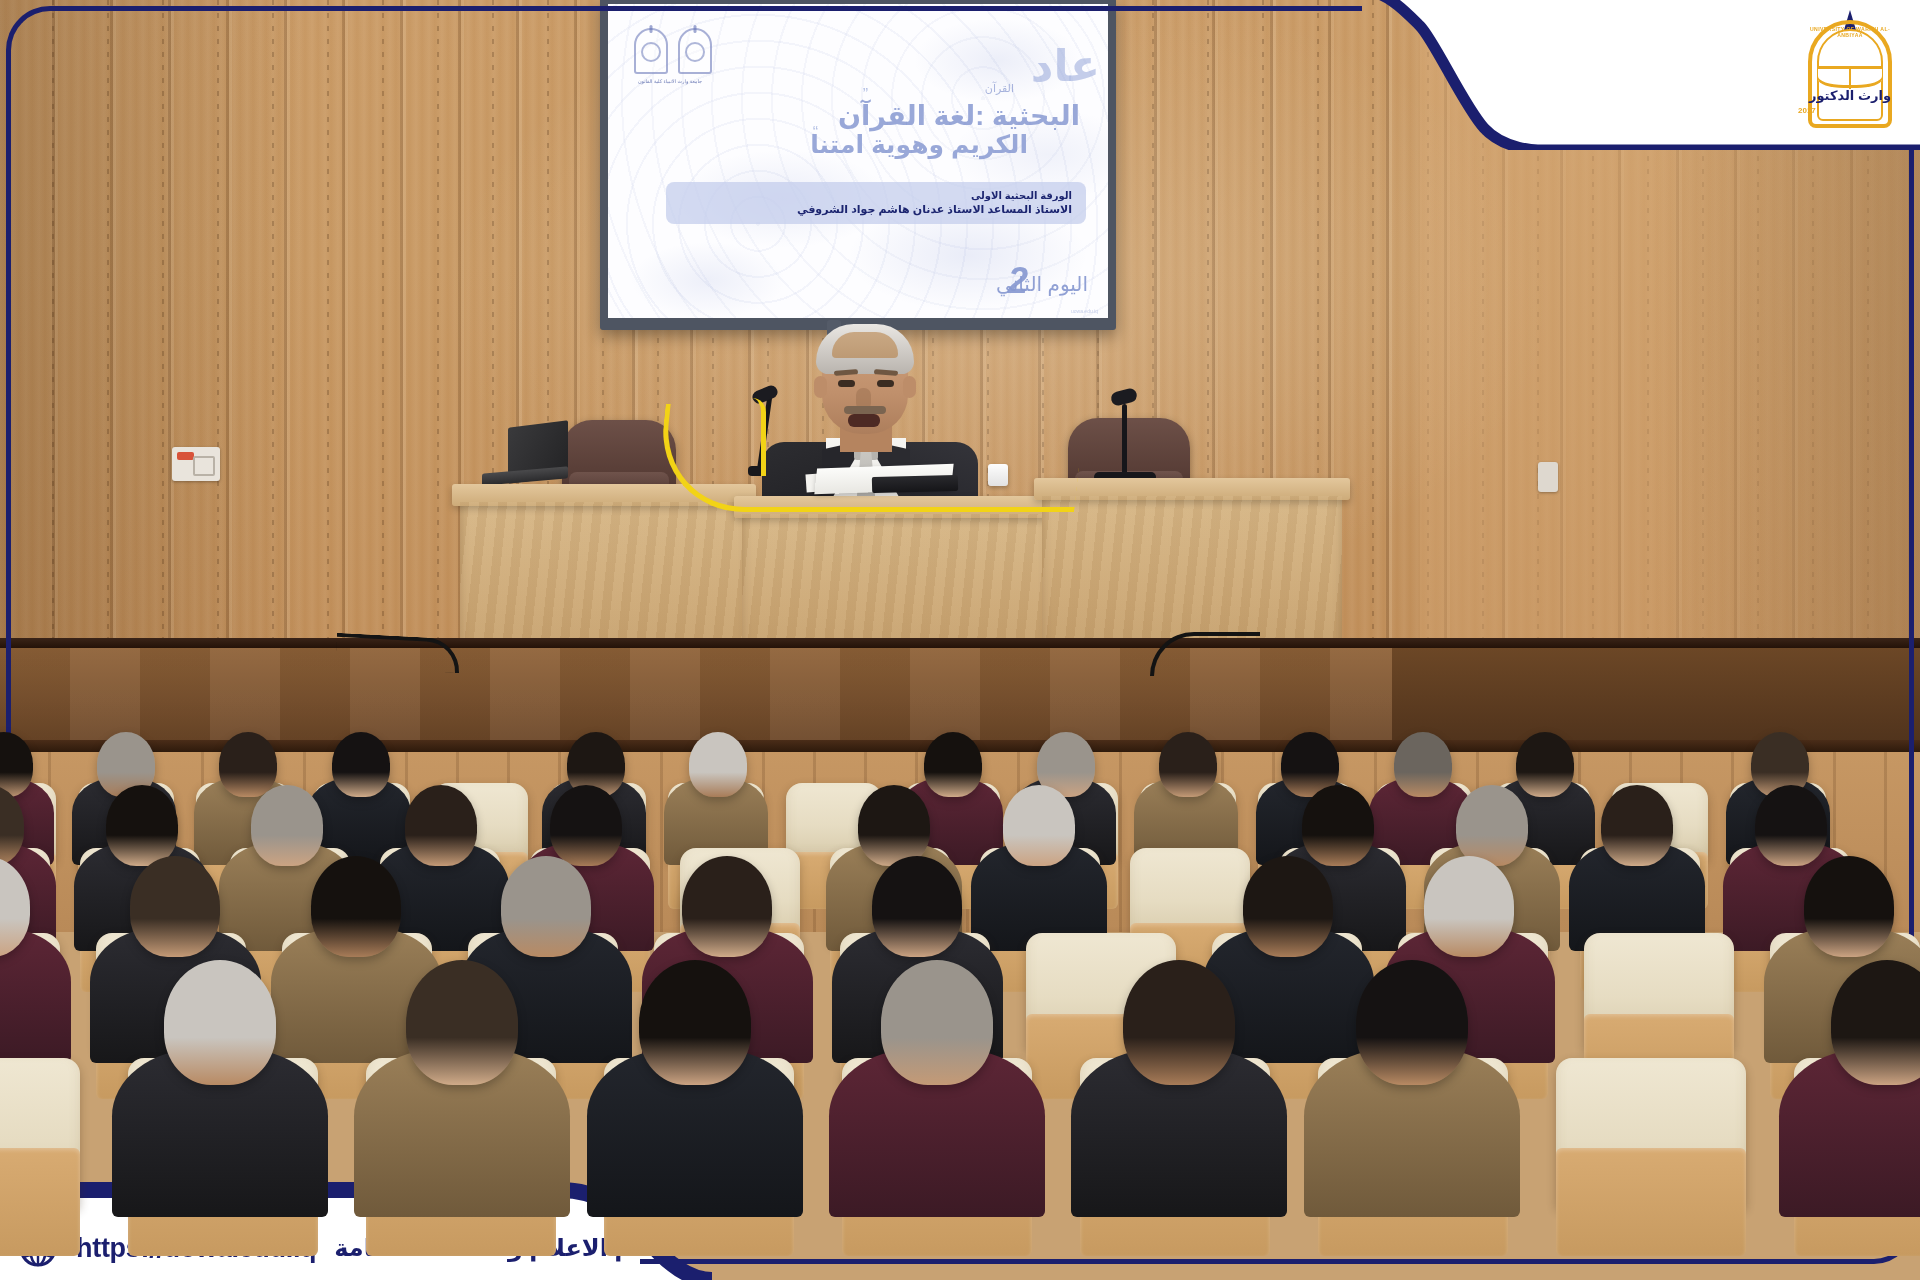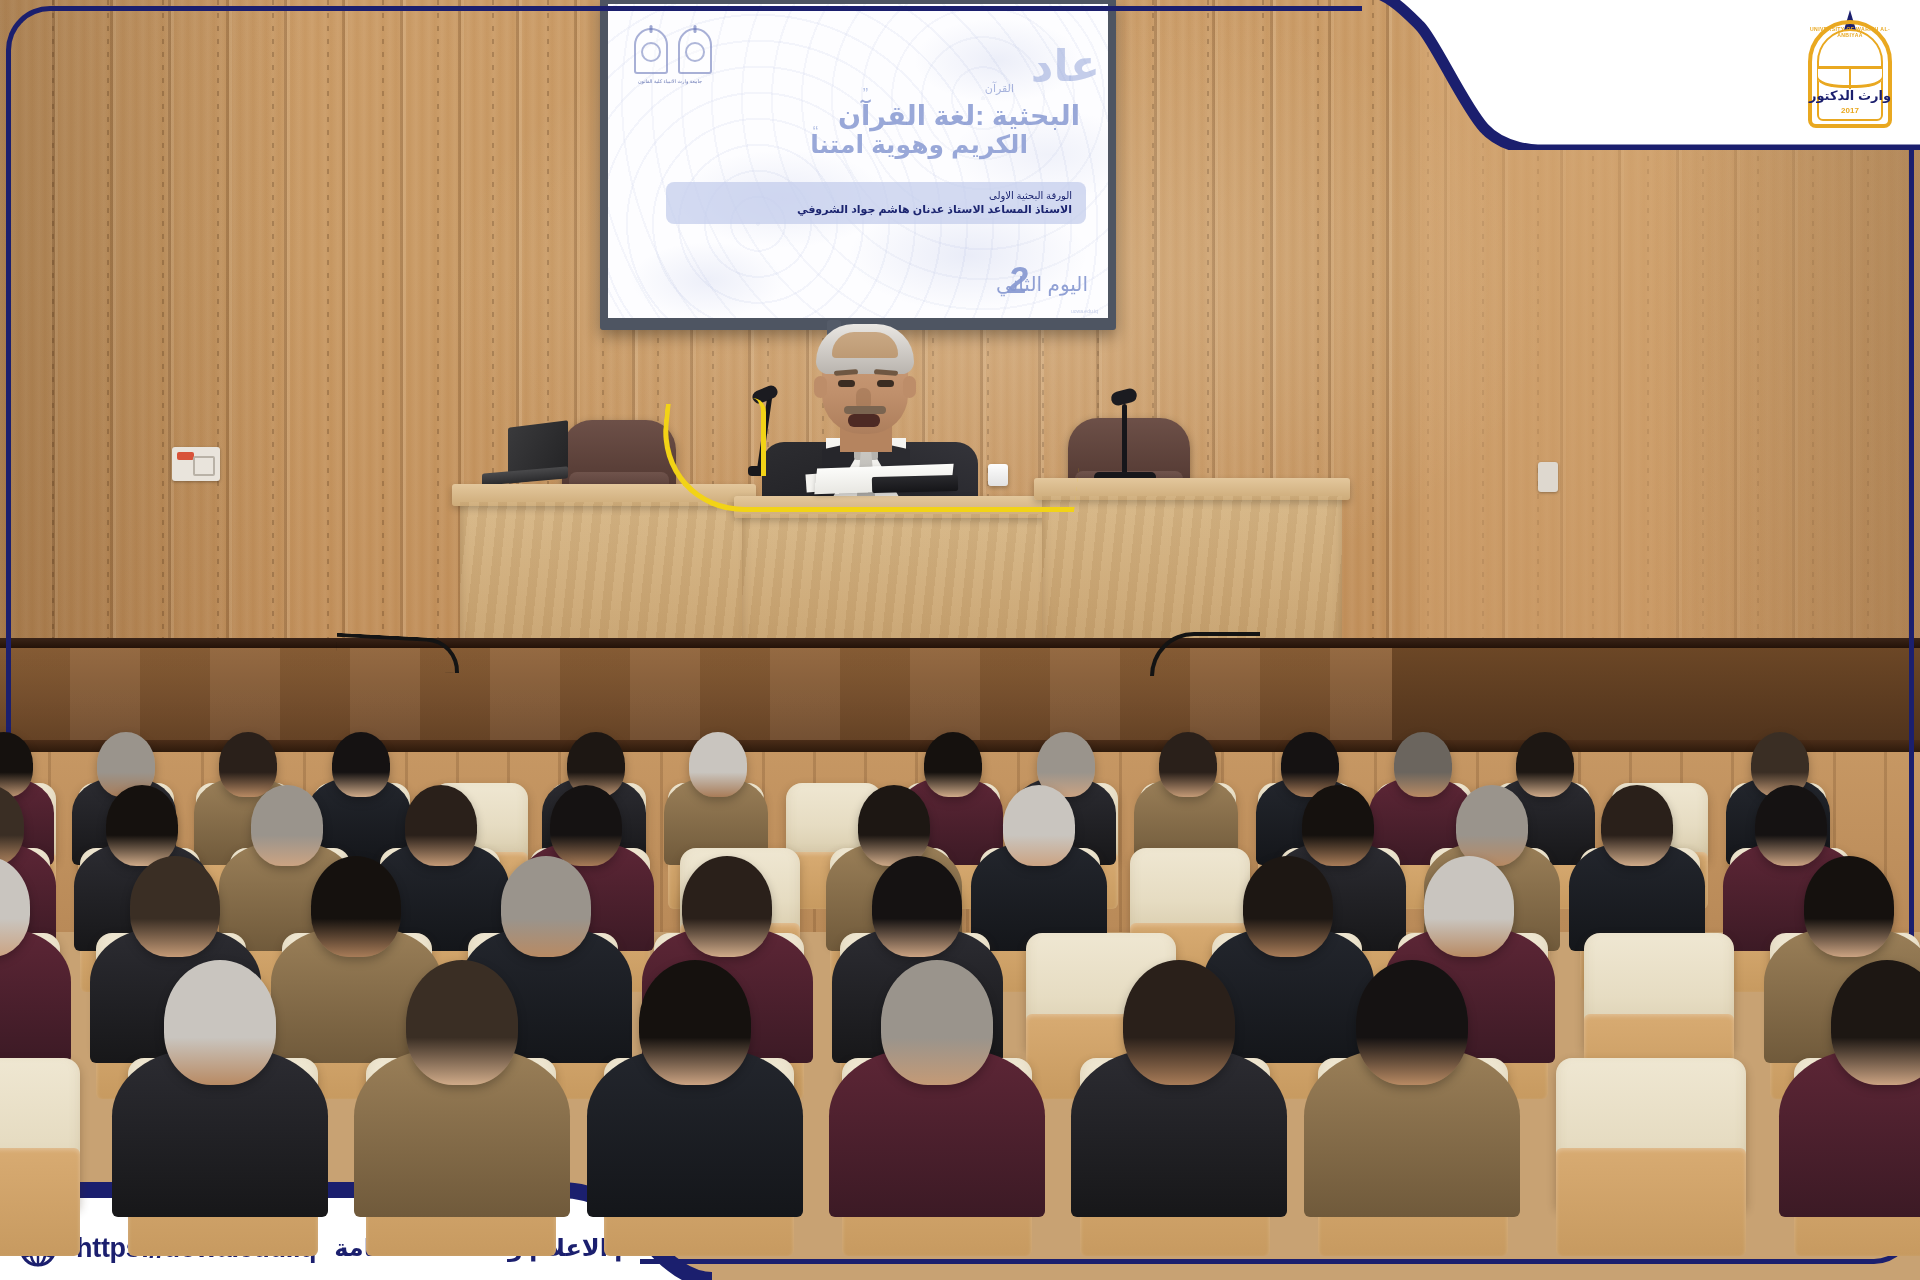--- a/index.html
+++ b/index.html
@@ -155,21 +155,21 @@
   .slide-quote-l{position:absolute;right:240px;top:82px;color:rgba(150,166,216,.7);font-size:16px;}
   .slide-quote-r{position:absolute;right:290px;top:120px;color:rgba(150,166,216,.7);font-size:16px;}
   .slide-band {
     position: absolute; left: 58px; right: 22px; top: 178px;
     height: 42px; border-radius: 8px;
     background: rgba(196,206,236,.75);
     display: flex; flex-direction: column; align-items: flex-end;
     justify-content: center; padding: 2px 14px 2px 0;
   }
   .slide-band-l1 {
-    color: #1c2570; font-size: 10px; font-weight: normal; direction: rtl;
+    color: #1c2570; font-size: 10px; font-weight: bold; direction: rtl;
     letter-spacing: -.2px;
   }
   .slide-band-l2 {
     color: #1c2570; font-size: 11px; font-weight: bold; direction: rtl;
     letter-spacing: -.2px; margin-top: 2px;
   }
   .slide-day {
     position: absolute; right: 20px; top: 268px;
     color: rgba(135,152,208,.92); font-size: 20px; font-weight: normal;
     direction: rtl; letter-spacing: -1px;
@@ -470,21 +470,21 @@
     content:""; position:absolute; left:50%; top:-2px; width:2px; height:22px;
     background:#e9a820; transform:translateX(-50%);
   }
   .emblem-ar {
     position: absolute; left: 0; right: 0; top: 74px;
     text-align: center; color: #1b1f6e; font-size: 13px; font-weight: bold;
     direction: rtl; letter-spacing: -.5px;
   }
   .emblem-year {
     position: absolute; left: 0; right: 0; top: 92px;
-    text-align: center; color: #e9a820; font-size: 8px; font-weight: bold;
+    text-align: left; color: #e9a820; font-size: 8px; font-weight: bold;
   }
   .emblem-around {
     position: absolute; left: 8px; top: 12px; width: 88px; height: 46px;
     color: #e9a820; font-size: 5px; font-weight: bold; letter-spacing: .4px;
     text-align: center;
     transform: scaleX(1.02);
   }
   .footer-curve {
     position: absolute; left: 0; bottom: 0;
     width: 760px; height: 112px;

